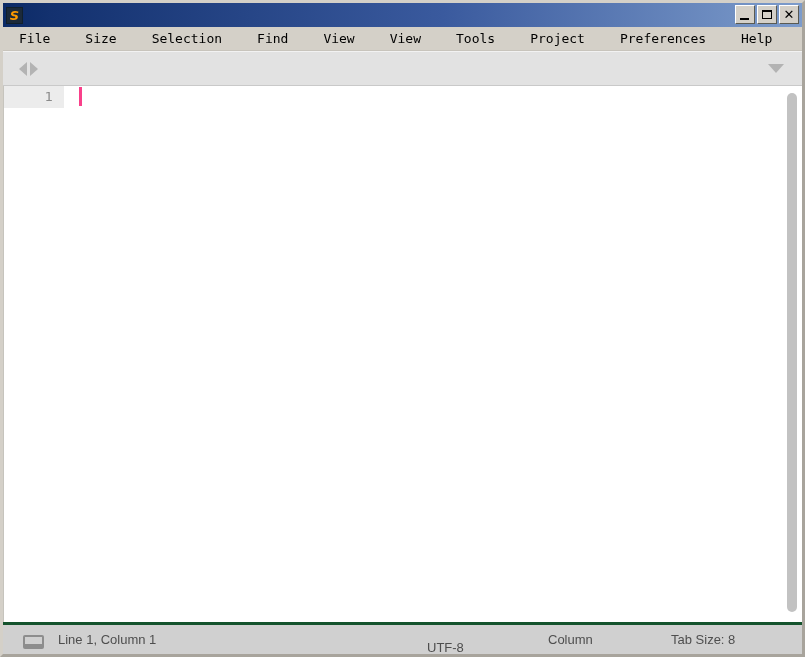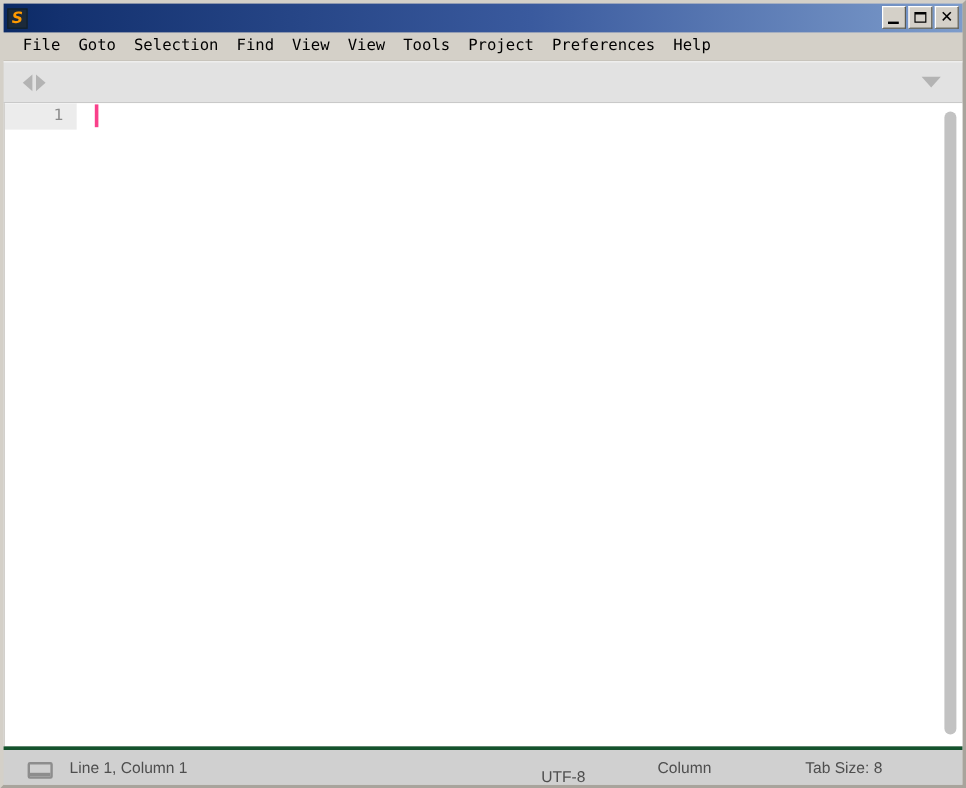--- a/index.html
+++ b/index.html
@@ -122,20 +122,21 @@
   
   #menubar {
     height: 24px;
     flex: 0 0 24px;
     background: #d4d0c8;
     display: flex;
     align-items: center;
     padding-left: 9px;
     box-sizing: border-box;
     border-bottom: 1px solid #c8c4bc;
+    gap: 20px;
   }
   .menu-item {
     font-family: "DejaVu Sans Mono", monospace;
     font-size: 13px;
     color: #000000;
     padding: 2px 8px 2px 7px;
     cursor: default;
     white-space: nowrap;
   }
 
@@ -278,21 +279,21 @@
     right: 0;
     bottom: 0;
     height: 3px;
     background: #8d8d8d;
   }
   .status-text {
     position: absolute;
     white-space: nowrap;
   }
   #status-position { left: 55px; }
-  #status-encoding { left: 448px; margin-top: 16px; }
+  #status-encoding { left: 424px; margin-top: 16px; }
   #status-lineending { left: 545px; }
   #status-tabsize { left: 668px; }
 </style>
 </head>
 <body>
 
 <div id="window">
 
   <div id="titlebar">
     <div id="app-icon">
@@ -306,21 +307,21 @@
         <div class="mark max-mark"></div>
       </div>
       <div class="win-btn">
         <div class="mark close-mark">✕</div>
       </div>
     </div>
   </div>
 
   <div id="menubar">
     <div class="menu-item">File</div>
-    <div class="menu-item">Goto</div>
+    <div class="menu-item">Size</div>
     <div class="menu-item">Selection</div>
     <div class="menu-item">Find</div>
     <div class="menu-item">View</div>
     <div class="menu-item">View</div>
     <div class="menu-item">Tools</div>
     <div class="menu-item">Project</div>
     <div class="menu-item">Preferences</div>
     <div class="menu-item">Help</div>
   </div>
 

